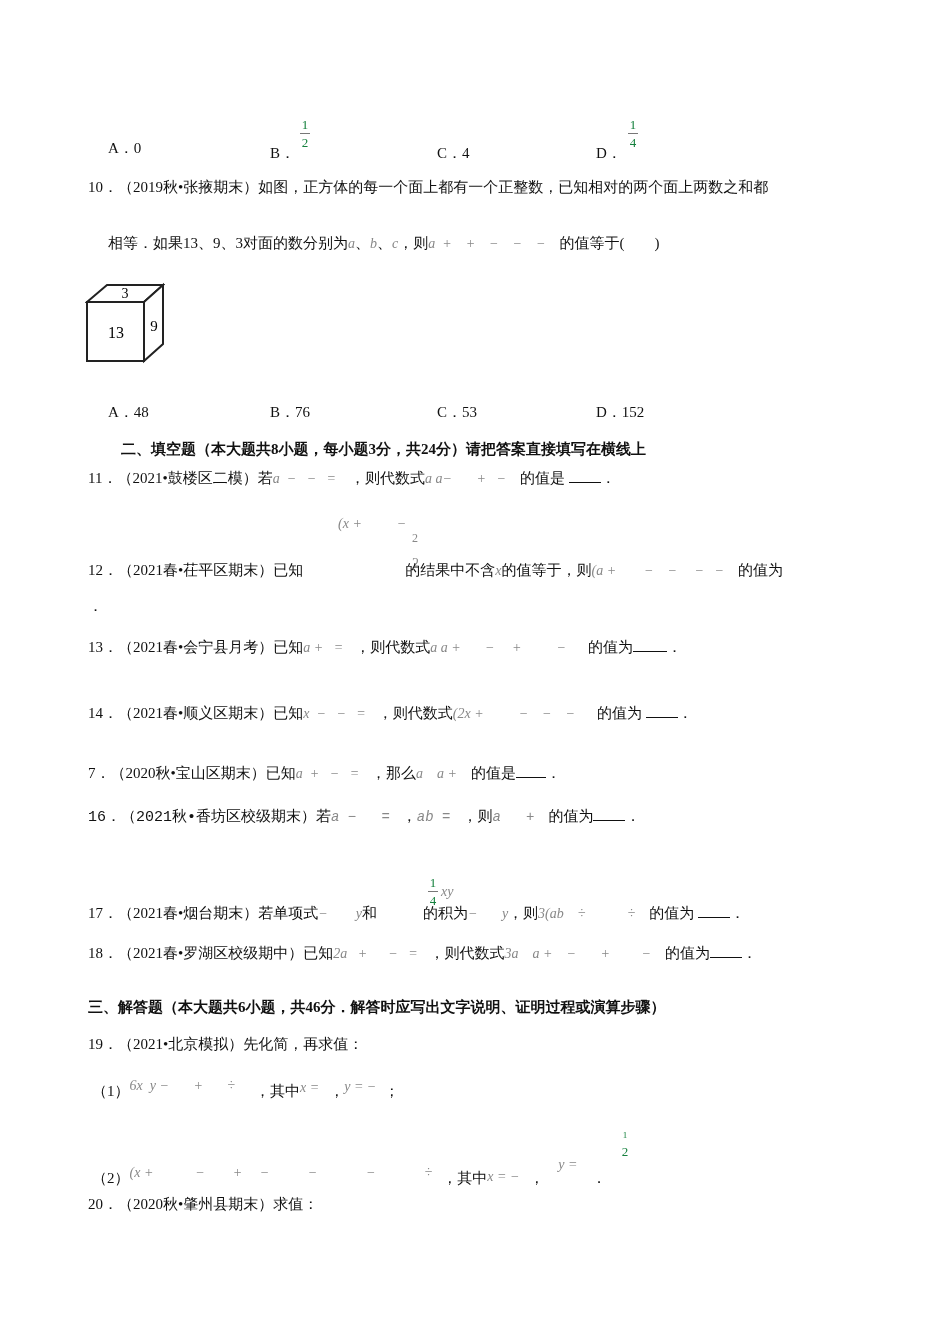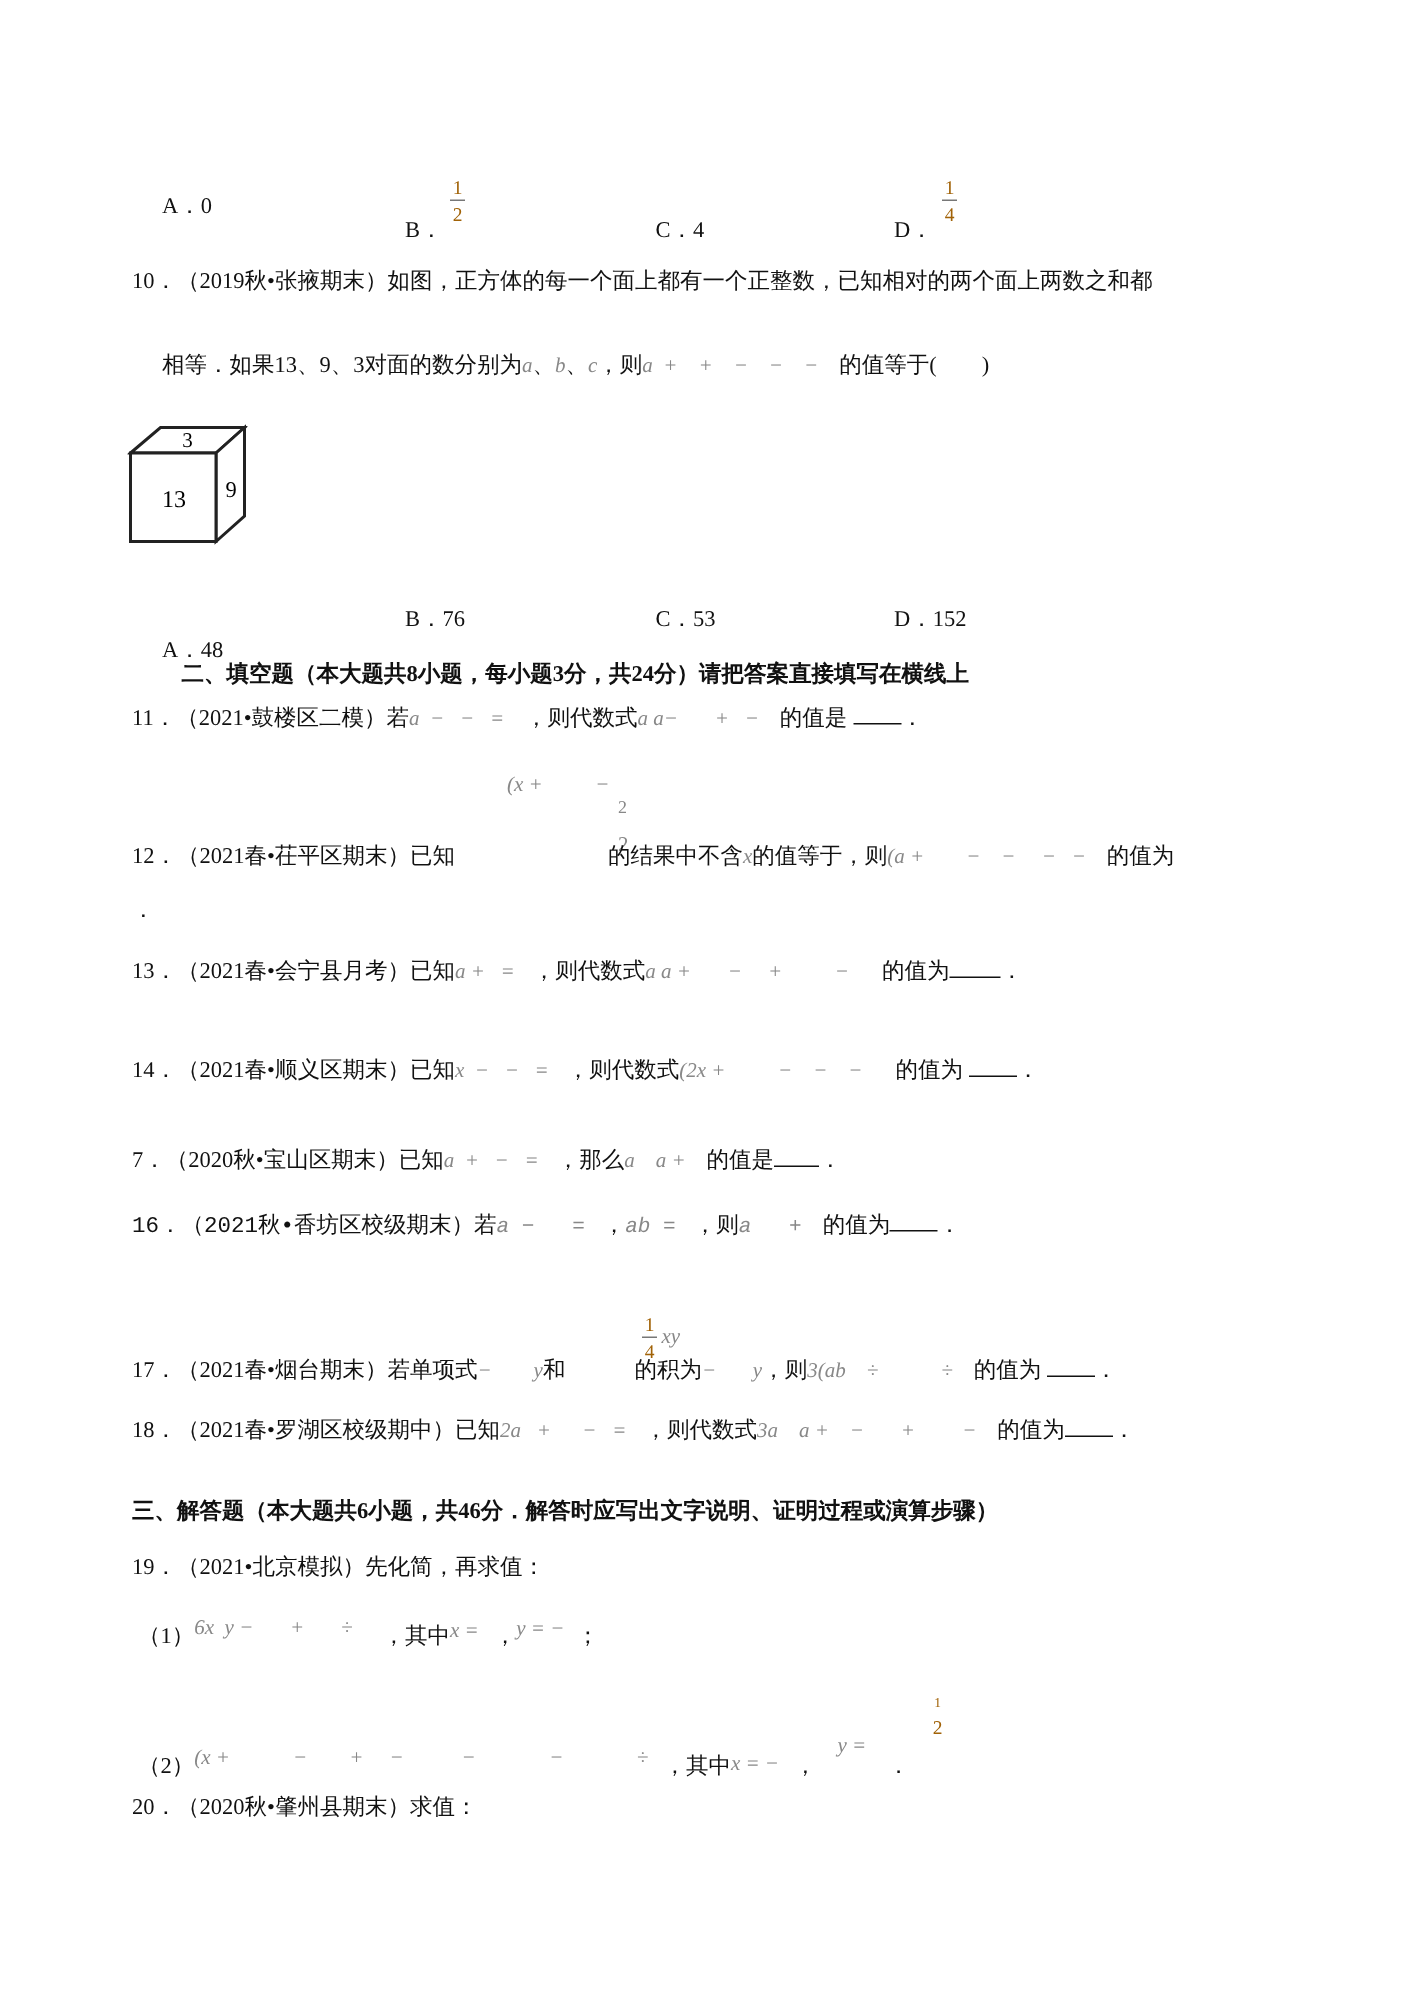--- a/index.html
+++ b/index.html
@@ -3,32 +3,32 @@
 <meta charset="utf-8">
 <style>
   html, body { margin:0; padding:0; background:#ffffff; }
   body {
     width:950px; height:1344px; position:relative; overflow:hidden;
     font-family:"Liberation Serif","DejaVu Serif",serif; color:#111;
     font-size:15px;
   }
   .abs { position:absolute; white-space:nowrap; }
   .opt { position:absolute; font-size:15px; }
-  .frac { position:absolute; font-size:13px; color:#a16207; text-align:center; line-height:1; }
+  .frac { position:absolute; font-size:13px; color:#15803d; text-align:center; line-height:1; }
   .frac .bar { display:block; border-top:1px solid #777; margin:2px 0; width:10px; }
   .math { color:#888; font-style:italic; font-size:14px; }
   .mathn { color:#888; font-size:14px; }
   .sect { font-weight:bold; font-size:15px; }
   .blank { display:inline-block; border-bottom:1px solid #111; height:14px; vertical-align:baseline; }
   .cube { position:absolute; left:85px; top:282px; }
 </style>
 </head>
 <body>
 
-<div class="opt" style="left:108px;top:128px;">
+<div class="opt" style="left:108px;top:139px;">
   <span>A．</span><span>0</span>
 </div>
 <div class="opt" style="left:270px;top:144px;">
   <span>B．</span>
 </div>
 <div class="frac" style="left:300px;top:118px;">
   <span>1</span>
   <span class="bar"></span>
   <span>2</span>
 </div>
@@ -53,21 +53,21 @@
 
 <svg class="cube" width="80" height="82" viewBox="0 0 80 82">
   <polygon points="2,20 22,3 78,3 59,20" fill="#fff" stroke="#222" stroke-width="2"></polygon>
   <polygon points="59,20 78,3 78,62 59,79" fill="#fff" stroke="#222" stroke-width="2"></polygon>
   <rect x="2" y="20" width="57" height="59" fill="#fff" stroke="#222" stroke-width="2"></rect>
   <text x="40" y="16" font-size="14" font-family="Liberation Serif, serif" text-anchor="middle">3</text>
   <text x="31" y="56" font-size="16" font-family="Liberation Serif, serif" text-anchor="middle">13</text>
   <text x="69" y="49" font-size="15" font-family="Liberation Serif, serif" text-anchor="middle">9</text>
 </svg>
 
-<div class="opt" style="left:108px;top:424px;">A．48</div>
+<div class="opt" style="left:108px;top:403px;">A．48</div>
 <div class="opt" style="left:270px;top:403px;">B．76</div>
 <div class="opt" style="left:437px;top:403px;">C．53</div>
 <div class="opt" style="left:596px;top:403px;">D．152</div>
 
 <div class="abs sect" style="left:88px;top:440px;margin-left:33px;">二、填空题（本大题共8小题，每小题3分，共24分）请把答案直接填写在横线上</div>
 
 <div class="abs" style="left:88px;top:468px;">
   <span>11．</span><span>（2021•鼓楼区二模）</span><span>若</span><span class="math" style="white-space:pre;">a  −   −   =</span><span style="display:inline-block;width:14px;"></span><span>，则代数式</span><span class="math" style="white-space:pre;">a a−       +   −</span><span style="display:inline-block;width:14px;"></span><span>的值是</span> <span class="blank" style="width:32px;"></span><span>．</span>
 </div>
 

